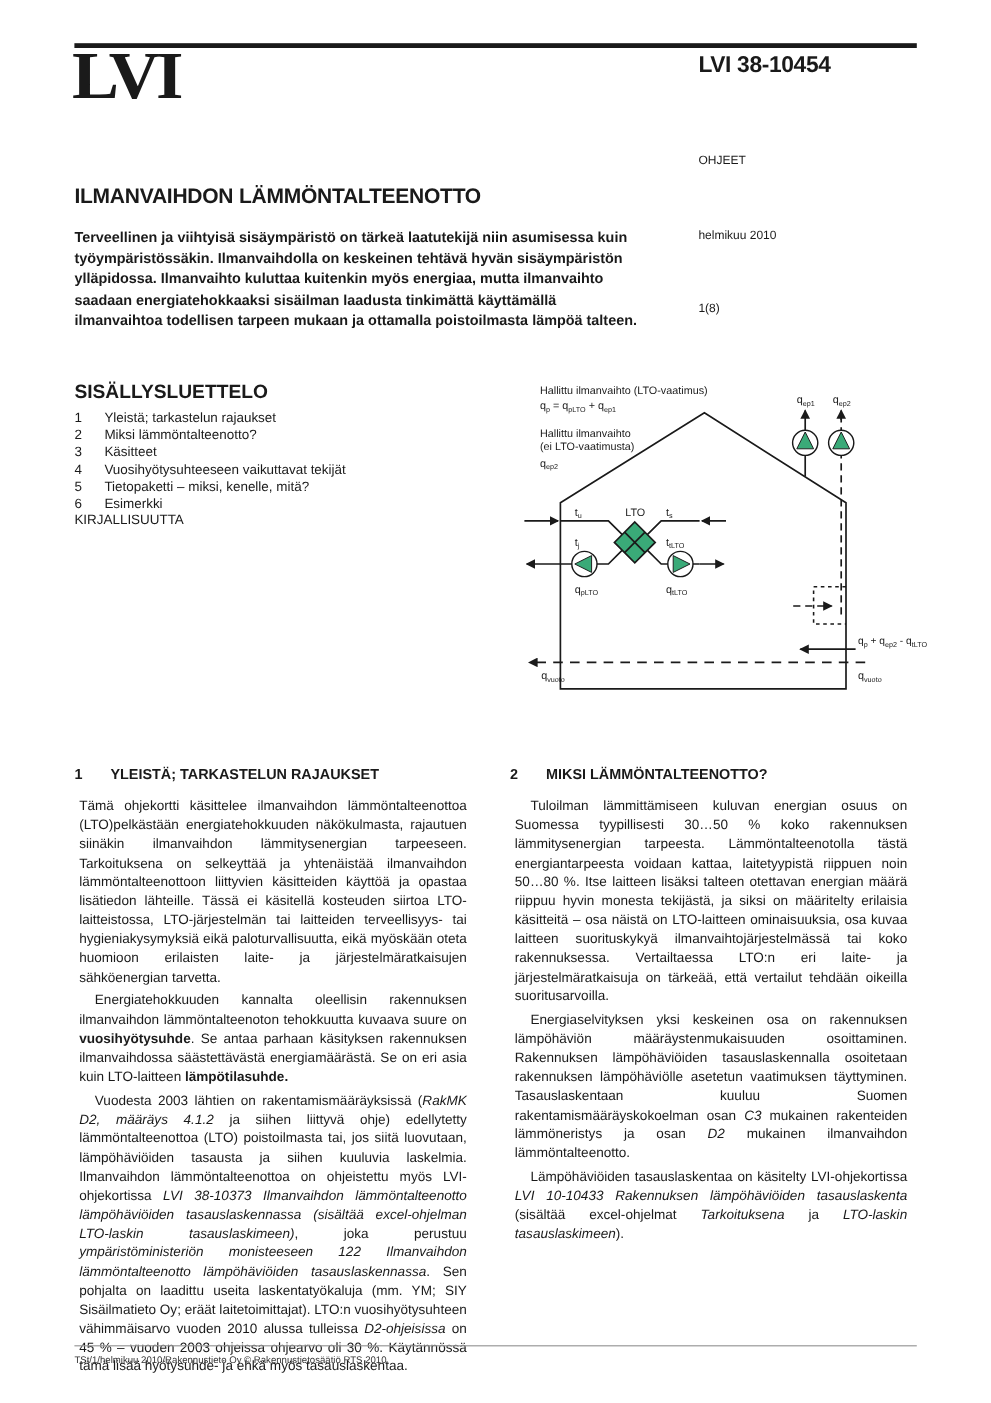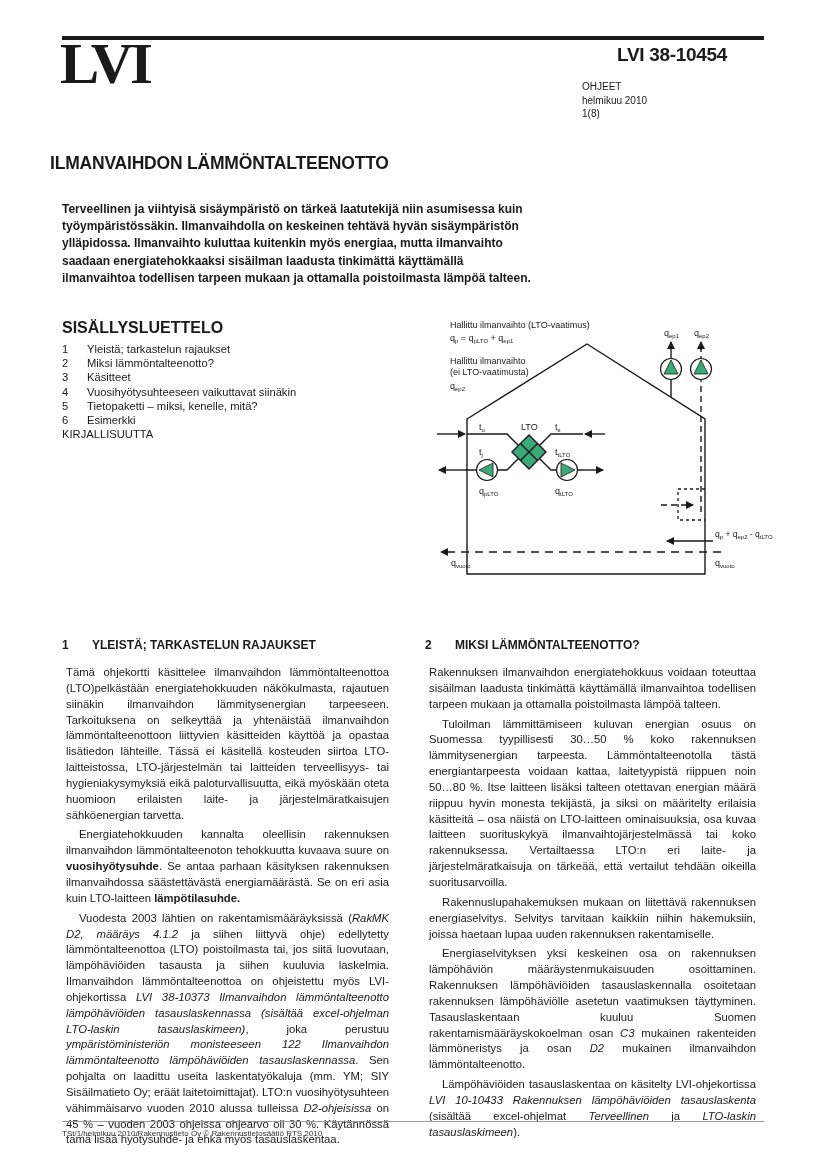--- a/index.html
+++ b/index.html
@@ -1,24 +1,24 @@
 <!DOCTYPE html>
 <html><head>
 <meta charset="utf-8">
 <style>
   html, body { margin:0; padding:0; background:#ffffff; }
   body { width:826px; height:1169px; position:relative; overflow:hidden; color:#1a1a1a; font-family:"Liberation Sans", sans-serif; }
   .abs { position:absolute; }
   .top-rule { left:62px; top:36px; width:702px; height:4px; background:#1a1a1a; }
   .logo { left:60px; top:38px; font-family:"Liberation Serif", serif; font-weight:bold; font-size:56px; letter-spacing:-3px; line-height:52px; transform:scaleX(1.05); transform-origin:left top; color:#1a1a1a; }
-  .docnum { left:582px; top:44px; font-size:19px; font-weight:bold; letter-spacing:-0.3px;margin-left:35px; }
+  .docnum { left:582px; top:44px; font-size:19px; font-weight:bold; letter-spacing:-0.3px; }
   .meta { left:582px; top:80px; font-size:10px; line-height:13.5px; }
-  .meta div { white-space:nowrap; }
-  .title { left:50px; top:153px; font-size:17.5px; font-weight:bold; letter-spacing:-0.2px; white-space:nowrap; }
-  .lead { left:62px; top:201px; width:470px; font-size:12px; font-weight:bold; line-height:17.2px; }
+  .meta div { white-space:nowrap;margin-top:48px; }
+  .title { left:62px; top:153px; font-size:17.5px; font-weight:bold; letter-spacing:-0.2px; white-space:nowrap; }
+  .lead { left:62px; top:190px; width:470px; font-size:12px; font-weight:bold; line-height:17.2px; }
   .toc-title { left:62px; top:319px; font-size:16px; font-weight:bold; }
   .toc { left:62px; top:342px; font-size:11.2px; line-height:14.2px; }
   .toc .row { white-space:nowrap; }
   .toc .num { display:inline-block; width:25px; }
   .diagram { left:435px; top:312px; width:360px; height:275px; }
   .diagram svg text { font-family:"Liberation Sans", sans-serif; fill:#1a1a1a; }
   .h2 { font-size:12px; font-weight:bold; white-space:nowrap; }
   .h2 .num { display:inline-block; width:30px; }
   .col { font-size:11.3px; line-height:15.85px; text-align:justify; hyphens:manual; }
   .col p { margin:4px; }
@@ -45,21 +45,21 @@
 </div>
 
 <div class="abs title">ILMANVAIHDON LÄMMÖNTALTEENOTTO</div>
 <div class="abs lead">Terveellinen ja viihtyisä sisäympäristö on tärkeä laatutekijä niin asumisessa kuin työympäristössäkin. Ilmanvaihdolla on keskeinen tehtävä hyvän sisäympäristön ylläpidossa. Ilmanvaihto kuluttaa kuitenkin myös energiaa, mutta ilmanvaihto saadaan energiatehokkaaksi sisäilman laadusta tinkimättä käyttämällä ilmanvaihtoa todellisen tarpeen mukaan ja ottamalla poistoilmasta lämpöä talteen.</div>
 
 <div class="abs toc-title">SISÄLLYSLUETTELO</div>
 <div class="abs toc">
   <div class="row"><span class="num">1</span><span>Yleistä; tarkastelun rajaukset</span></div>
   <div class="row"><span class="num">2</span><span>Miksi lämmöntalteenotto?</span></div>
   <div class="row"><span class="num">3</span><span>Käsitteet</span></div>
-  <div class="row"><span class="num">4</span><span>Vuosihyötysuhteeseen vaikuttavat siinäkin</span></div>
+  <div class="row"><span class="num">4</span><span>Vuosihyötysuhteeseen vaikuttavat tekijät</span></div>
   <div class="row"><span class="num">5</span><span>Tietopaketti – miksi, kenelle, mitä?</span></div>
   <div class="row"><span class="num">6</span><span>Esimerkki</span></div>
   <div class="row">KIRJALLISUUTTA</div>
 </div>
 
 <div class="abs diagram">
   <svg width="360" height="275" viewBox="0 0 360 275" xmlns="http://www.w3.org/2000/svg">
     <defs>
       <marker id="ah" markerWidth="8" markerHeight="8" refX="7" refY="4" orient="auto" markerUnits="userSpaceOnUse">
         <path d="M0,0 L8,4 L0,8 z" fill="#1a1a1a"></path>
@@ -127,21 +127,19 @@
 
 <div class="abs h2 h2a"><span class="num">1</span><span>YLEISTÄ; TARKASTELUN RAJAUKSET</span></div>
 <div class="abs col col1">
   <p>Tämä ohjekortti käsittelee ilmanvaihdon lämmöntalteenottoa (LTO)pelkästään energiatehokkuuden näkökulmasta, rajautuen siinäkin ilmanvaihdon lämmitysenergian tarpeeseen. Tarkoituksena on selkeyttää ja yhtenäistää ilmanvaihdon lämmöntalteenottoon liittyvien käsitteiden käyttöä ja opastaa lisätiedon lähteille. Tässä ei käsitellä kosteuden siirtoa LTO-laitteistossa, LTO-järjestelmän tai laitteiden terveellisyys- tai hygieniakysymyksiä eikä paloturvallisuutta, eikä myöskään oteta huomioon erilaisten laite- ja järjestelmäratkaisujen sähköenergian tarvetta.</p>
   <p class="ind"><span>Energiatehokkuuden kannalta oleellisin rakennuksen ilmanvaihdon lämmöntalteenoton tehokkuutta kuvaava suure on </span><b>vuosihyötysuhde</b><span>. Se antaa parhaan käsityksen rakennuksen ilmanvaihdossa säästettävästä energiamäärästä. Se on eri asia kuin LTO-laitteen </span><b>lämpötilasuhde.</b></p>
   <p class="ind"><span>Vuodesta 2003 lähtien on rakentamismääräyksissä (</span><i>RakMK D2, määräys 4.1.2</i><span> ja siihen liittyvä ohje) edellytetty lämmöntalteenottoa (LTO) poistoilmasta tai, jos siitä luovutaan, lämpöhäviöiden tasausta ja siihen kuuluvia laskelmia. Ilmanvaihdon lämmöntalteenottoa on ohjeistettu myös LVI-ohjekortissa </span><i>LVI 38-10373 Ilmanvaihdon lämmöntalteenotto lämpöhäviöiden tasauslaskennassa (sisältää excel-ohjelman LTO-laskin tasauslaskimeen)</i><span>, joka perustuu </span><i>ympäristöministeriön monisteeseen 122 Ilmanvaihdon lämmöntalteenotto lämpöhäviöiden tasauslaskennassa</i><span>. Sen pohjalta on laadittu useita laskentatyökaluja (mm. YM; SIY Sisäilmatieto Oy; eräät laitetoimittajat). LTO:n vuosihyötysuhteen vähimmäisarvo vuoden 2010 alussa tulleissa </span><i>D2-ohjeisissa</i><span> on 45 % – vuoden 2003 ohjeissa ohjearvo oli 30 %. Käytännössä tämä lisää hyötysuhde- ja ehkä myös tasauslaskentaa.</span></p>
 </div>
 
 <div class="abs h2 h2b"><span class="num">2</span><span>MIKSI LÄMMÖNTALTEENOTTO?</span></div>
 <div class="abs col col2">
-  <p>Rakennuksen ilmanvaihdon energiatehokkuus voidaan toteuttaa sisäilman laadusta tinkimättä käyttämällä ilmanvaihtoa todellisen tarpeen mukaan ja ottamalla poistoilmasta lämpöä talteen.</p>
   <p class="ind">Tuloilman lämmittämiseen kuluvan energian osuus on Suomessa tyypillisesti 30…50 % koko rakennuksen lämmitysenergian tarpeesta. Lämmöntalteenotolla tästä energiantarpeesta voidaan kattaa, laitetyypistä riippuen noin 50…80 %. Itse laitteen lisäksi talteen otettavan energian määrä riippuu hyvin monesta tekijästä, ja siksi on määritelty erilaisia käsitteitä – osa näistä on LTO-laitteen ominaisuuksia, osa kuvaa laitteen suorituskykyä ilmanvaihtojärjestelmässä tai koko rakennuksessa. Vertailtaessa LTO:n eri laite- ja järjestelmäratkaisuja on tärkeää, että vertailut tehdään oikeilla suoritusarvoilla.</p>
-  <p class="ind">Rakennuslupahakemuksen mukaan on liitettävä rakennuksen energiaselvitys. Selvitys tarvitaan kaikkiin niihin hakemuksiin, joissa haetaan lupaa uuden rakennuksen rakentamiselle.</p>
   <p class="ind"><span>Energiaselvityksen yksi keskeinen osa on rakennuksen lämpöhäviön määräystenmukaisuuden osoittaminen. Rakennuksen lämpöhäviöiden tasauslaskennalla osoitetaan rakennuksen lämpöhäviölle asetetun vaatimuksen täyttyminen. Tasauslaskentaan kuuluu Suomen rakentamismääräyskokoelman osan </span><i>C3</i><span> mukainen rakenteiden lämmöneristys ja osan </span><i>D2</i><span> mukainen ilmanvaihdon lämmöntalteenotto.</span></p>
-  <p class="ind"><span>Lämpöhäviöiden tasauslaskentaa on käsitelty LVI-ohjekortissa </span><i>LVI 10-10433 Rakennuksen lämpöhäviöiden tasauslaskenta</i><span> (sisältää excel-ohjelmat </span><i>Terveellinen</i><span> ja </span><i>LTO-laskin tasauslaskimeen</i><span>).</span></p>
+  <p class="ind"><span>Lämpöhäviöiden tasauslaskentaa on käsitelty LVI-ohjekortissa </span><i>LVI 10-10433 Rakennuksen lämpöhäviöiden tasauslaskenta</i><span> (sisältää excel-ohjelmat </span><i>Tarkoituksena</i><span> ja </span><i>LTO-laskin tasauslaskimeen</i><span>).</span></p>
 </div>
 
 <div class="abs foot-rule"></div>
 <div class="abs footer">TSt/1/helmikuu 2010/Rakennustieto Oy   © Rakennustietosäätiö RTS 2010</div>
 
 </body></html>

